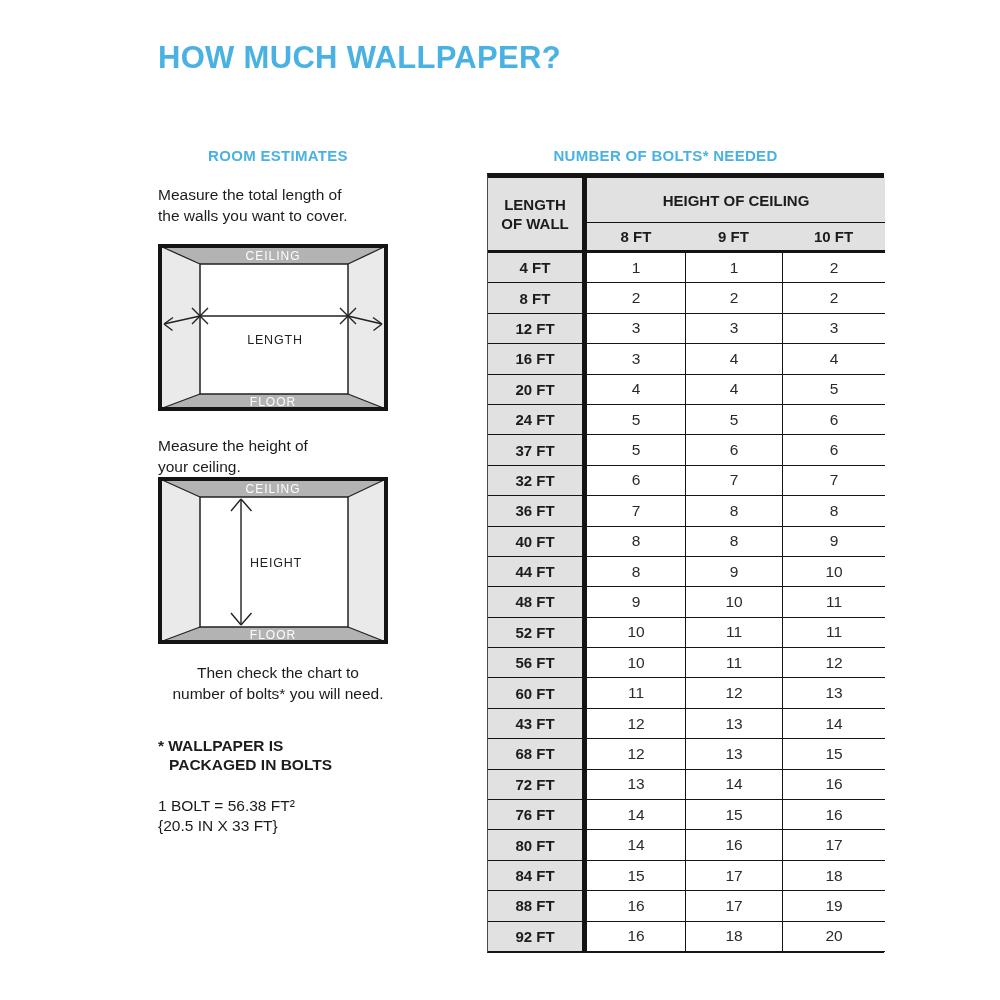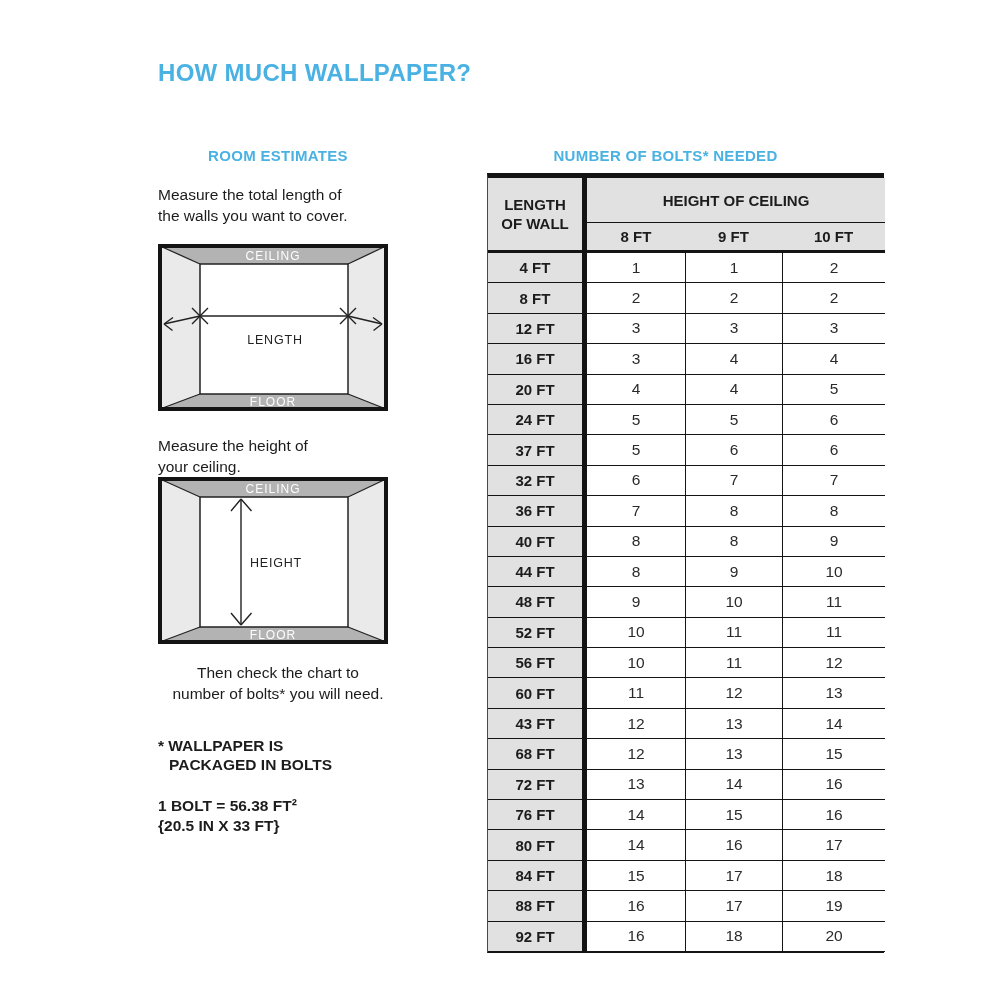--- a/index.html
+++ b/index.html
@@ -11,21 +11,21 @@
     --line:#141414;
   }
   *{box-sizing:border-box;margin:0;padding:0;}
   html,body{background:#fff;}
   body{
     width:1000px;height:1000px;position:relative;overflow:hidden;
     font-family:"Liberation Sans", sans-serif;color:var(--ink);
   }
   .page-title{
     position:absolute;left:158px;top:40px;
-    font-size:24px;font-weight:700;color:var(--accent);letter-spacing:0.3px;margin-top:19px;
+    font-size:31px;font-weight:700;color:var(--accent);letter-spacing:0.3px;
   }
   .section-heading{
     font-size:15px;font-weight:700;color:var(--accent);letter-spacing:0.3px;
     margin:0 0 20px 0;
     text-align:center;
   }
   
   .left-col{position:absolute;left:158px;top:147px;width:240px;}
   .step{font-size:15.5px;line-height:21px;color:var(--ink);}
   .step .ln{white-space:nowrap;}
@@ -36,21 +36,21 @@
   .room-outer{fill:none;stroke:var(--line);stroke-width:4;}
   .room-band{fill:var(--band);stroke:none;}
   .room-side{fill:var(--sidewall);stroke:none;}
   .room-back{fill:#fff;stroke:#222;stroke-width:1.5;}
   .room-diag{stroke:#222;stroke-width:1.3;}
   .dim{stroke:#222;stroke-width:1.4;fill:none;}
   .room-label{font-family:"Liberation Sans",sans-serif;font-size:12px;fill:#fdfdfd;letter-spacing:1px;}
   .dim-label{font-family:"Liberation Sans",sans-serif;font-size:12.5px;fill:#222;letter-spacing:0.8px;}
   .footnote{margin-top:32px;font-size:15.5px;font-weight:700;line-height:19px;}
   .footnote .indent{padding-left:11px;}
-  .boltinfo{margin-top:22px;font-size:15.5px;font-weight:700;line-height:20px;}
+  .boltinfo{margin-top:22px;font-size:15.5px;font-weight:400;line-height:20px;}
   
   .right-col{position:absolute;left:447px;top:147px;width:397px;padding-left:40px;}
   .right-col .section-heading{text-align:center;margin:0 0 9px 0;}
   .tbl{
     width:397px;border-top:5px solid var(--line);
     border-left:1px solid #4a4a4a;border-bottom:1px solid var(--line);
   }
   .thead{display:grid;grid-template-columns:99px 98px 97px 103px;grid-template-rows:45px 30px;}
   .tbody{display:grid;grid-template-columns:99px 98px 97px 103px;grid-auto-rows:30.4px;}
   .cell{display:flex;align-items:center;justify-content:center;}

